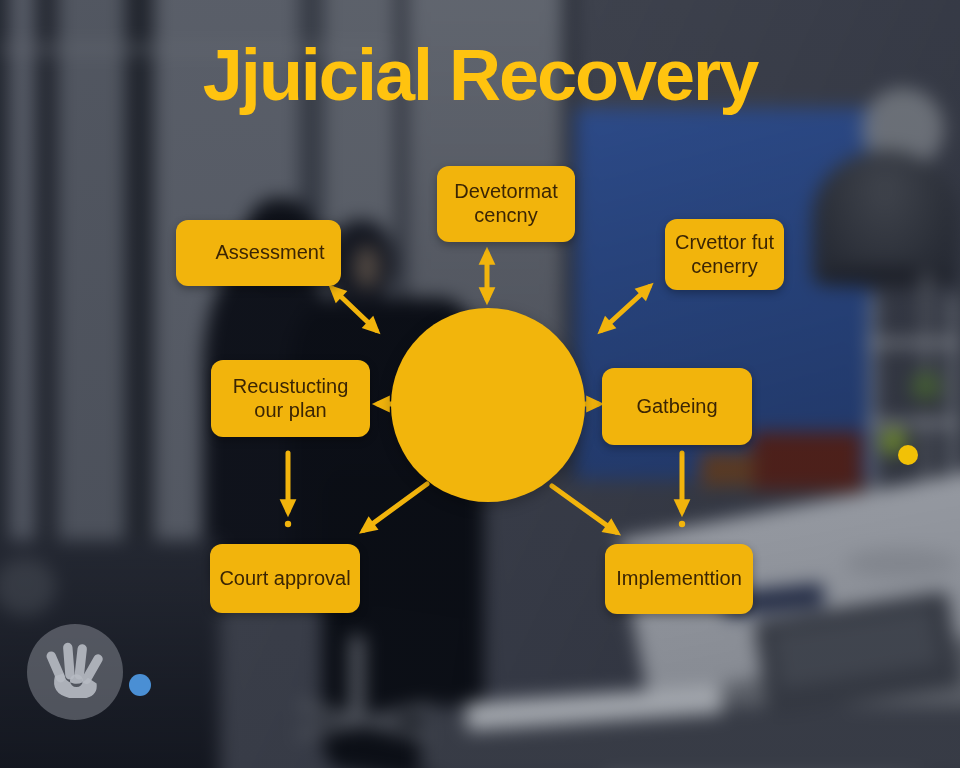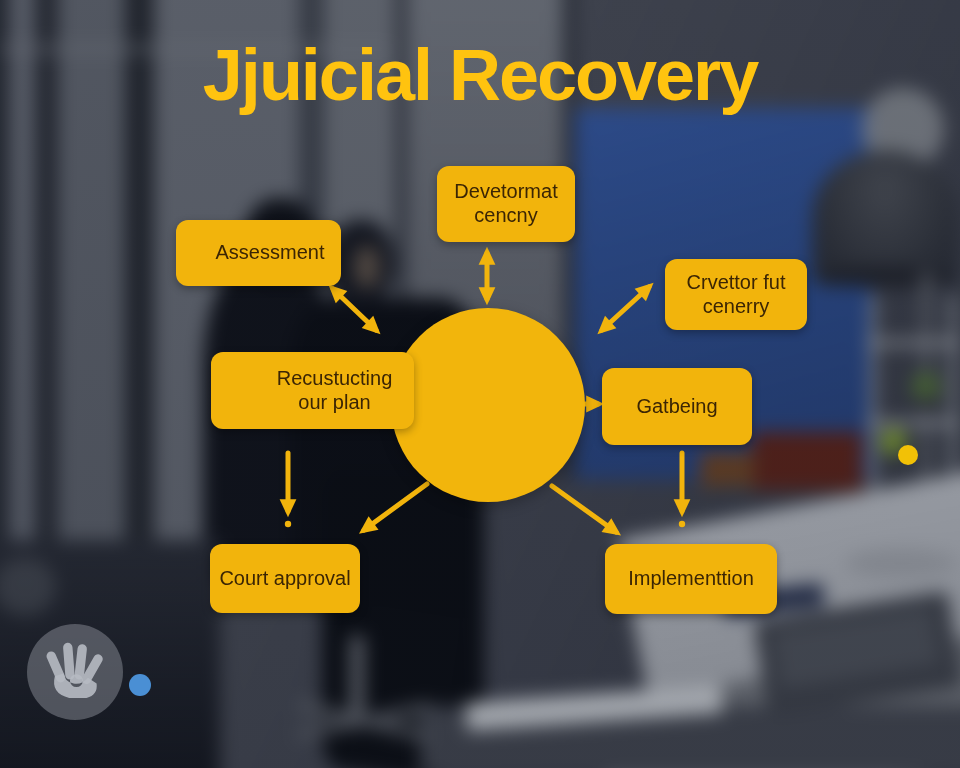--- a/index.html
+++ b/index.html
@@ -66,25 +66,25 @@
   .arrows{position:absolute;left:0;top:0;}
 
   .hub{position:absolute;left:391px;top:308px;width:194px;height:194px;border-radius:50%;
     background:#f2b50c;box-shadow:0 4px 14px rgba(0,0,0,.25);}
 
   .node{position:absolute;background:#f2b40c;border-radius:12px;box-shadow:0 3px 9px rgba(0,0,0,.3);
     display:flex;align-items:center;justify-content:center;text-align:center;}
   .node-label{color:#3b2504;font-size:20px;line-height:1.18;white-space:pre-line;}
   .node-dev{left:420px;top:166px;width:138px;height:76px;margin-left:17px;}
   .node-assessment{left:176px;top:220px;width:142px;height:66px;padding-left:23px;}
-  .node-creditor{left:665px;top:219px;width:142px;height:71px;margin-top:40px;}
-  .node-restructuring{left:211px;top:352px;width:159px;height:77px;padding-left:44px;}
+  .node-creditor{left:665px;top:219px;width:119px;height:71px;}
+  .node-restructuring{left:211px;top:360px;width:159px;height:77px;}
   .node-gathering{left:602px;top:368px;width:150px;height:77px;}
   .node-court{left:210px;top:544px;width:150px;height:69px;}
-  .node-implementation{left:605px;top:544px;width:172px;height:70px;}
+  .node-implementation{left:605px;top:544px;width:148px;height:70px;}
 </style>
 </head>
 <body>
 
 <div class="stage">
 
   <div class="bg">
     <div class="bg-base"></div>
     <div class="glass-wall"></div>
     <div class="glass-line"></div>

